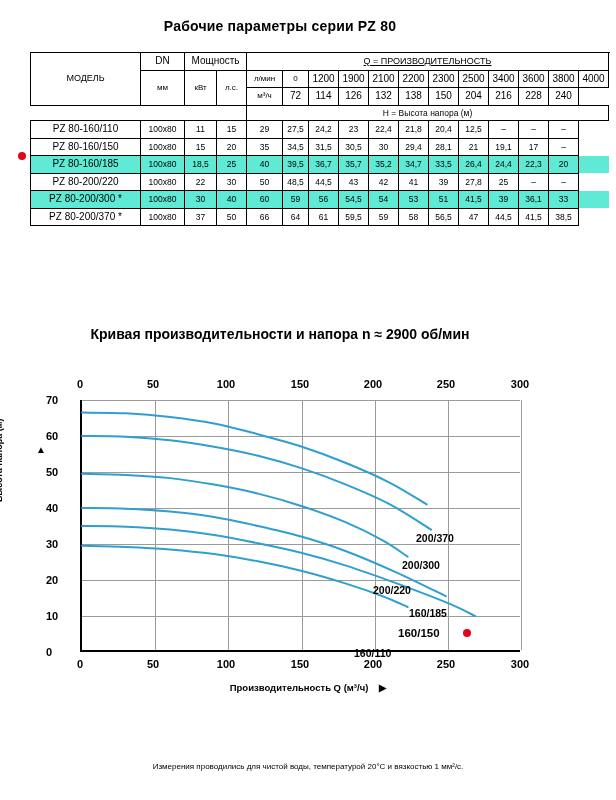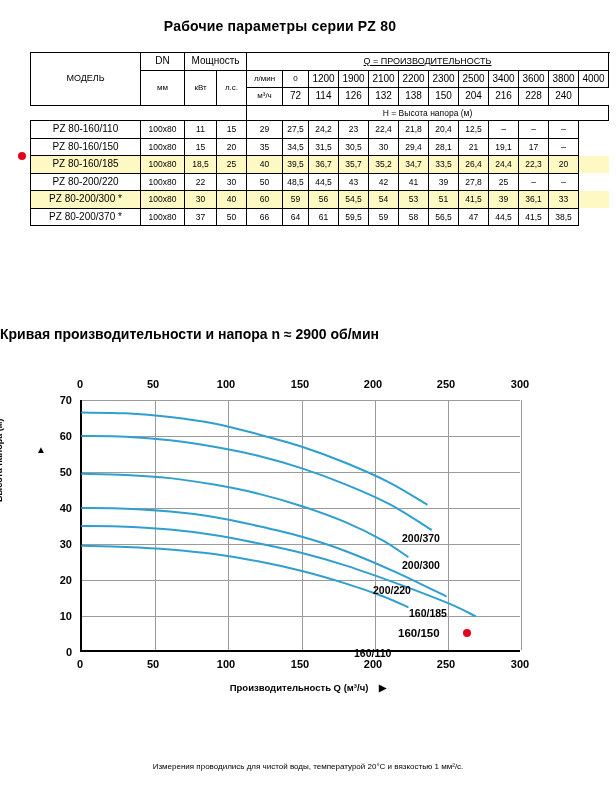--- a/index.html
+++ b/index.html
@@ -64,33 +64,33 @@
   .unit-cell {
     font-size: 8px;
   }
   .row-model {
     font-weight: bold;
     text-align: left;
     padding-left: 6px;
     font-size: 10px;
   }
   tr.shaded td {
-    background: #fef9c3;
+    background: #5eead4;
     margin-left: 47px;
   }
   .marker-dot {
     position: absolute;
     width: 8px;
     height: 8px;
     border-radius: 50%;
     background: #e3051b;
   }
   
   .title-chart {
-    text-align: left;
+    text-align: center;
     font-size: 14px;
     font-weight: bold;
     margin-top: 100px;
   }
   .chart-area {
     position: relative;
     width: 616px;
     height: 360px;
     margin-top: 10px;
   }
@@ -145,21 +145,21 @@
     font-size: 11px;
     font-weight: bold;
     transform: translateX(-50%);
     top: 306px;
     z-index: 3;
   }
   .ylab {
     position: absolute;
     font-size: 11px;
     font-weight: bold;
-    text-align: right;
+    text-align: left;
     width: 26px;
     transform: translateY(-50%);
     z-index: 3;
   }
   .axis-title-y {
     position: absolute;
     left: -6px;
     top: 150px;
     font-size: 9px;
     font-weight: bold;
@@ -466,21 +466,21 @@
             <path d="M0.00,12.60 C7.33,12.72 29.33,12.60 44.00,13.32 C58.67,14.04 73.33,15.24 88.00,16.92 C102.67,18.60 117.33,20.52 132.00,23.40 C146.67,26.28 161.33,30.30 176.00,34.20 C190.67,38.10 205.33,42.00 220.00,46.80 C234.67,51.60 249.33,57.00 264.00,63.00 C278.67,69.00 294.56,75.90 308.00,82.80 C321.44,89.70 338.56,100.80 344.67,104.40" stroke="#2f9fd0"></path>
             <path d="M0.00,36.00 C7.33,36.12 29.33,36.00 44.00,36.72 C58.67,37.44 73.33,38.64 88.00,40.32 C102.67,42.00 117.33,44.22 132.00,46.80 C146.67,49.38 161.33,52.20 176.00,55.80 C190.67,59.40 205.33,63.60 220.00,68.40 C234.67,73.20 249.33,78.60 264.00,84.60 C278.67,90.60 293.82,96.90 308.00,104.40 C322.18,111.90 342.22,125.40 349.07,129.60" stroke="#2f9fd0"></path>
             <path d="M0.00,73.80 C7.33,73.98 29.33,74.16 44.00,74.88 C58.67,75.60 73.33,76.50 88.00,78.12 C102.67,79.74 117.33,82.02 132.00,84.60 C146.67,87.18 161.33,90.00 176.00,93.60 C190.67,97.20 205.33,101.40 220.00,106.20 C234.67,111.00 250.56,116.70 264.00,122.40 C277.44,128.10 290.40,134.70 300.67,140.40 C310.93,146.10 321.44,153.90 325.60,156.60" stroke="#2f9fd0"></path>
             <path d="M0.00,108.00 C7.33,108.12 29.33,108.12 44.00,108.72 C58.67,109.32 73.33,110.22 88.00,111.60 C102.67,112.98 117.33,114.60 132.00,117.00 C146.67,119.40 161.33,122.70 176.00,126.00 C190.67,129.30 205.33,132.60 220.00,136.80 C234.67,141.00 248.11,145.20 264.00,151.20 C279.89,157.20 298.71,165.30 315.33,172.80 C331.96,180.30 355.67,192.30 363.73,196.20" stroke="#2f9fd0"></path>
             <path d="M0.00,126.00 C7.33,126.12 29.33,126.12 44.00,126.72 C58.67,127.32 73.33,128.22 88.00,129.60 C102.67,130.98 117.33,132.72 132.00,135.00 C146.67,137.28 161.33,140.28 176.00,143.28 C190.67,146.28 205.33,149.28 220.00,153.00 C234.67,156.72 248.11,160.50 264.00,165.60 C279.89,170.70 298.22,177.30 315.33,183.60 C332.44,189.90 353.71,198.00 366.67,203.40 C379.62,208.80 388.67,213.90 393.07,216.00" stroke="#2f9fd0"></path>
             <path d="M0.00,145.80 C7.33,145.98 29.33,146.28 44.00,146.88 C58.67,147.48 73.33,148.20 88.00,149.40 C102.67,150.60 117.33,152.10 132.00,154.08 C146.67,156.06 161.33,158.46 176.00,161.28 C190.67,164.10 205.33,167.28 220.00,171.00 C234.67,174.72 250.56,179.40 264.00,183.60 C277.44,187.80 290.40,192.30 300.67,196.20 C310.93,200.10 321.44,205.20 325.60,207.00" stroke="#2f9fd0"></path>
           </g>
       </svg>
     </div>
 
-    <div class="curve-label" style="left:402px; top:180px">200/370</div>
+    <div class="curve-label" style="left:416px; top:180px">200/370</div>
     <div class="curve-label" style="left:402px; top:207px">200/300</div>
     <div class="curve-label" style="left:373px; top:232px">200/220</div>
     <div class="curve-label" style="left:409px; top:255px">160/185</div>
     <div class="curve-label" style="left:398px; top:275px; font-size:11.5px">160/150</div>
     <div class="curve-dot" style="left:463px; top:277px"></div>
     <div class="curve-label" style="left:354px; top:295px">160/110</div>
   </div>
 
   <div class="footnote">Измерения проводились для чистой воды, температурой 20°C и вязкостью 1 мм²/с.</div>
 

